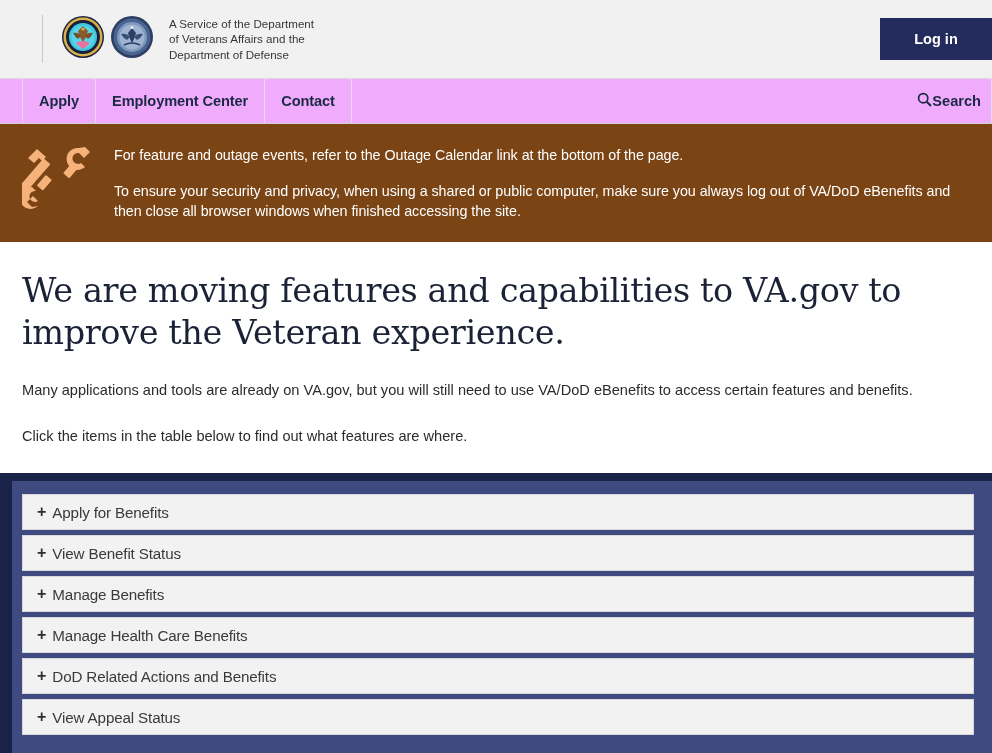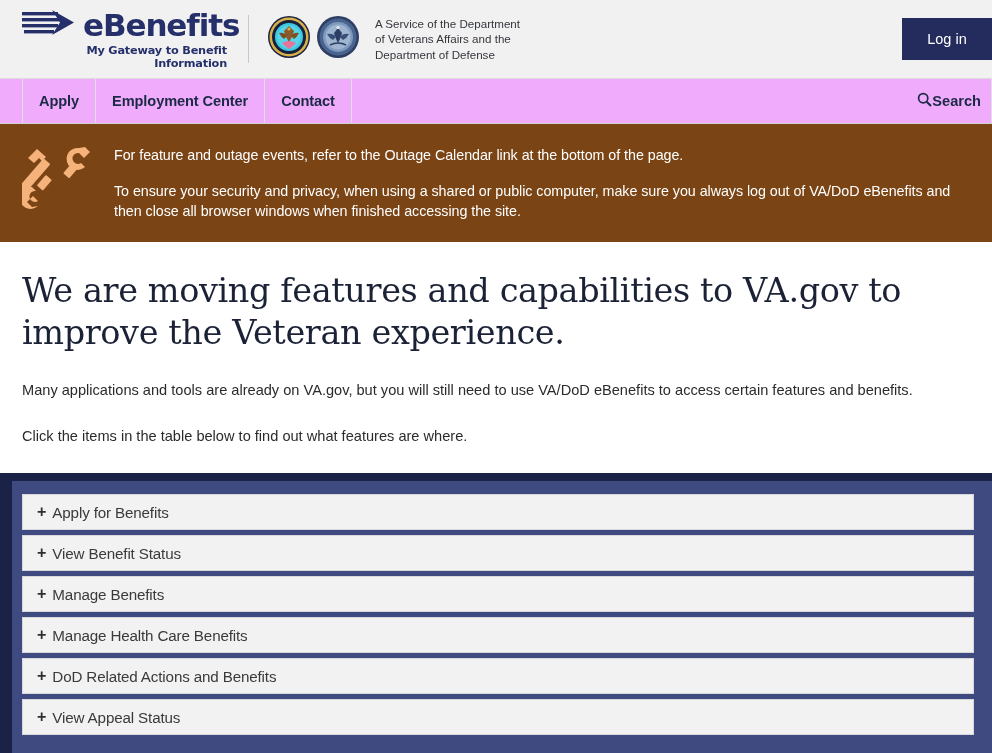--- a/index.html
+++ b/index.html
@@ -63,24 +63,24 @@
     margin-left: 15px;
     font-family: "Liberation Sans", sans-serif;
     font-size: 11.6px;
     line-height: 1.33;
     color: #33373c;
   }
   
   .login-wrap {
     position: absolute;
     right: 0; top: 18px;
-    width: 90px; height: 42px;
+    width: 112px; height: 42px;
     background: #232c5c;
     display: flex; align-items: center; justify-content: center;
-    color: #fff; font-size: 14.5px; cursor: pointer;
+    color: #fff; font-size: 14.5px; cursor: pointer; font-weight: bold;
   }
 
   
   .nav {
     height: 46px;
     background: #f0abfc;
     border-top: 1px solid #dcdcdc;
     border-bottom: 1px solid #d2d2d2;
     display: flex;
     align-items: stretch;
@@ -185,37 +185,20 @@
     font-size: 15.2px;
     color: #3a3a3a;
     letter-spacing: -0.15px;
   }
 </style>
 </head>
 <body>
 
 <div class="header">
 
-  <div class="logo-block">
-    <div class="logo-row">
-      <span class="logo-swoosh">
-        <svg width="62" height="32" viewBox="0 0 62 32">
-          <g fill="#25306b">
-            <rect x="0" y="5" width="36" height="3.4"></rect>
-            <rect x="0" y="11" width="39" height="3.4"></rect>
-            <rect x="0" y="17" width="36" height="3.4"></rect>
-            <rect x="2" y="23" width="30" height="3.4"></rect>
-            <polygon points="30,3 52,15.5 30,28 38,15.5"></polygon>
-          </g>
-        </svg>
-      </span>
-      <span class="logo-word">eBenefits</span>
-    </div>
-    <div class="logo-tag">My Gateway to Benefit Information</div>
-  </div>
 
   <div class="hdr-divider"></div>
 
   <div class="seals">
     <span>
       <svg width="44" height="44" viewBox="0 0 44 44">
         <circle cx="22" cy="22" r="21" fill="#1c2340"></circle>
         <circle cx="22" cy="22" r="19.5" fill="#d8b14a"></circle>
         <circle cx="22" cy="22" r="17" fill="#17203c"></circle>
         <circle cx="22" cy="22" r="14" fill="#3fc8e0"></circle>

